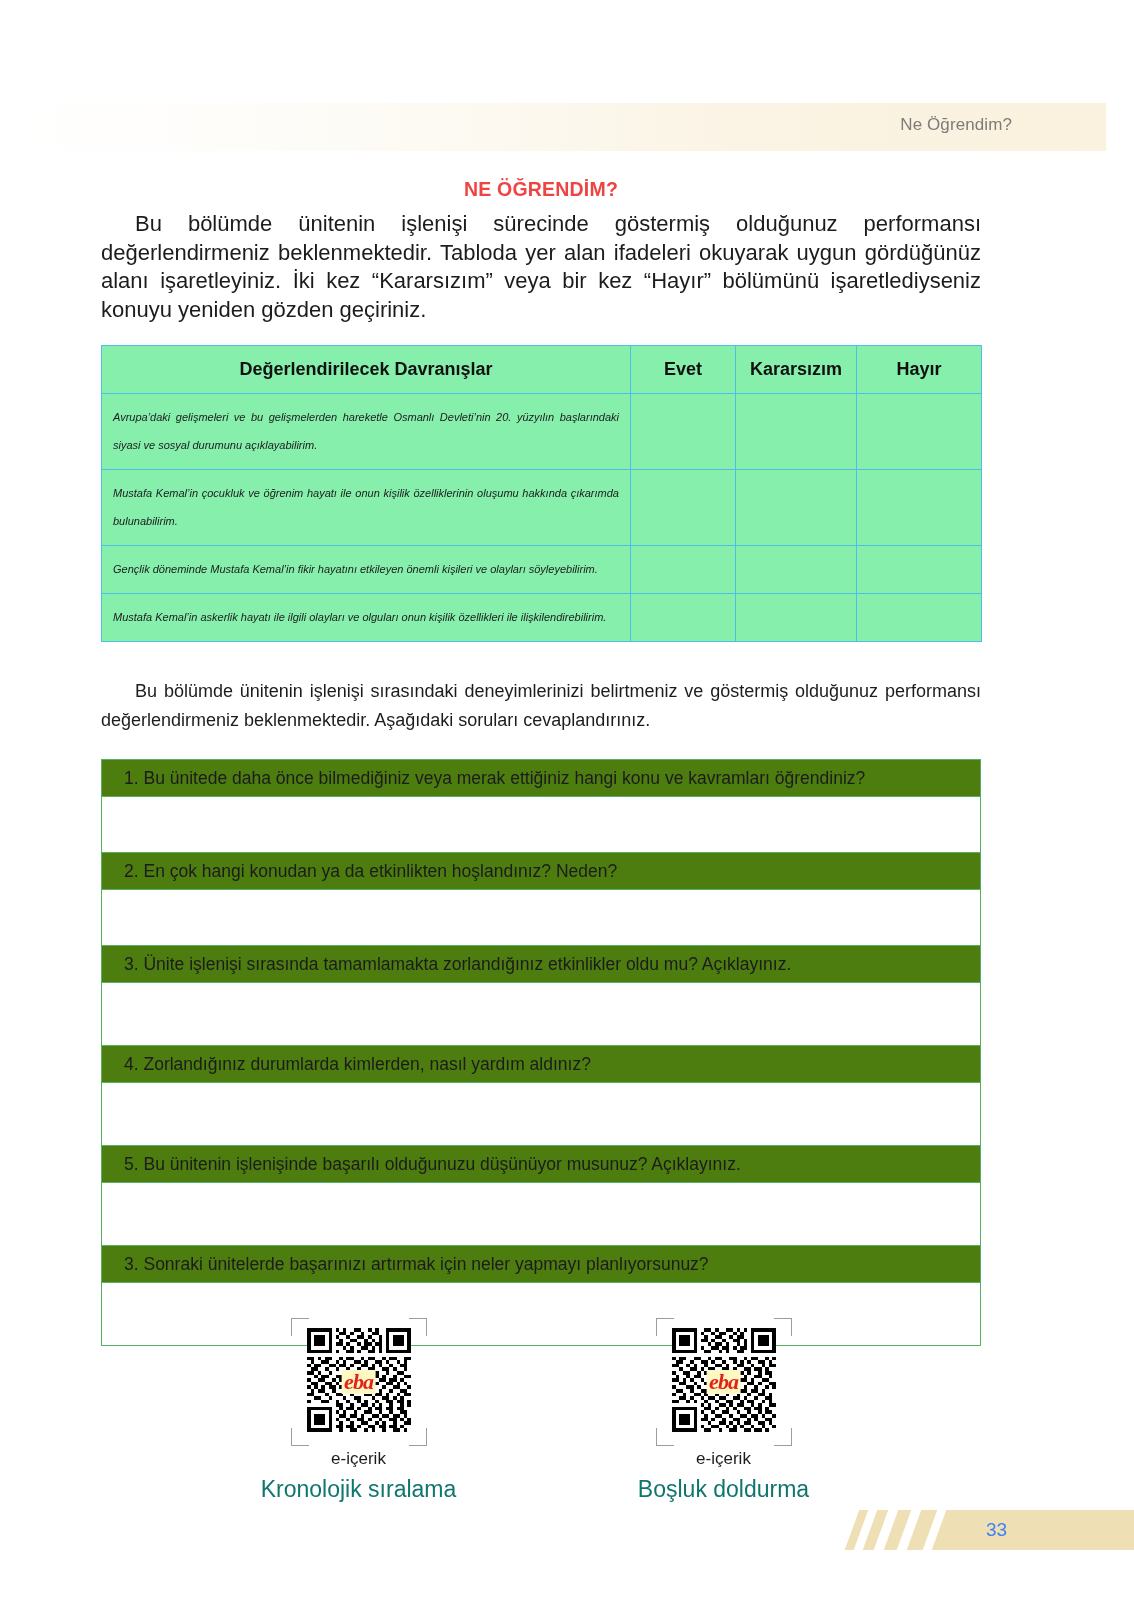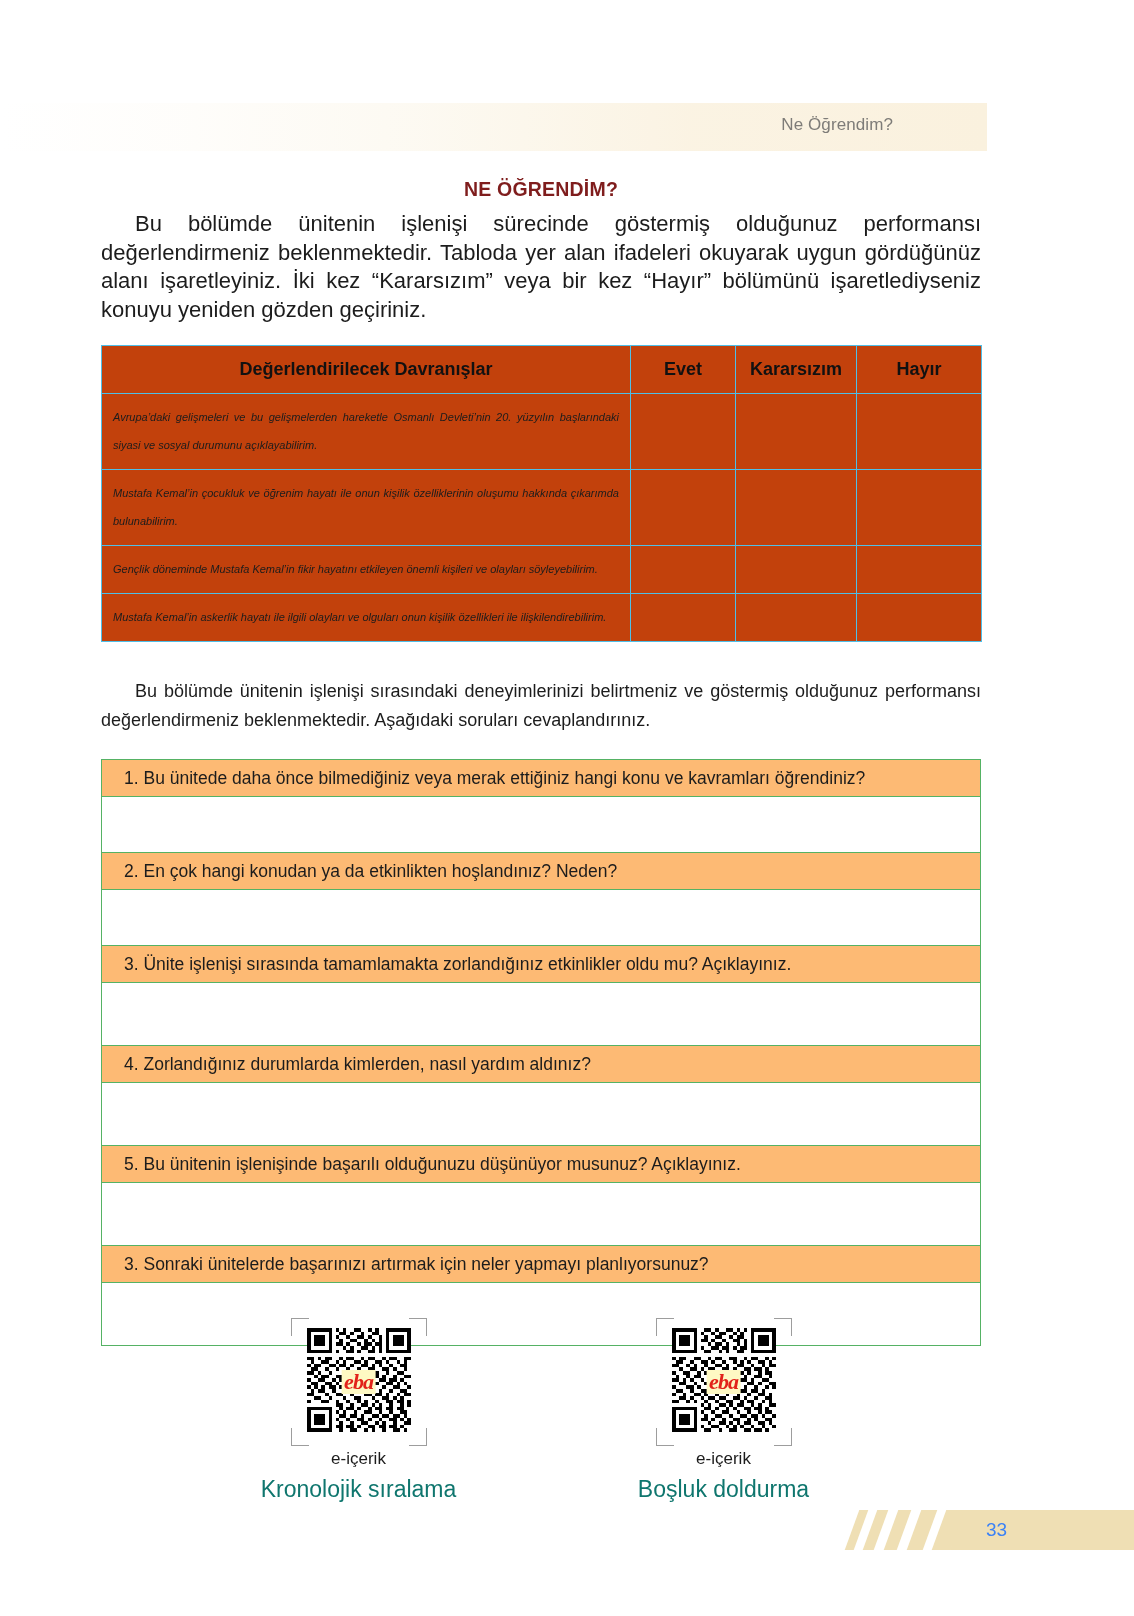--- a/index.html
+++ b/index.html
@@ -16,21 +16,21 @@
     font-family: "Liberation Sans", "DejaVu Sans", sans-serif;
     color: #1a1a1a;
     -webkit-font-smoothing: antialiased;
   }
 
   
   .page-header {
     position: absolute;
     left: 0;
     top: 103px;
-    width: 987px;
+    width: 1106px;
     height: 48px;
     background: linear-gradient(to right,
                 rgba(250,243,226,0) 0%,
                 rgba(250,243,226,0.15) 18%,
                 rgba(250,243,226,0.45) 42%,
                 rgba(250,241,222,0.85) 70%,
                 rgba(250,241,222,1) 100%);
   }
   .page-header-title {
     position: absolute;
@@ -45,21 +45,21 @@
   
   .content {
     position: absolute;
     left: 101px;
     top: 178px;
     width: 880px;
   }
 
   .section-title {
     text-align: center;
-    color: #7f1d1d;
+    color: #ef4444;
     font-weight: bold;
     font-size: 19.5px;
     letter-spacing: .2px;
     margin: 0 0 9px 0;
   }
 
   p.intro {
     margin: 0;
     font-size: 22px;
     line-height: 28.5px;
@@ -73,21 +73,21 @@
   .tbl-wrap { margin-top: 21px; }
   table.assess {
     width: 880px;
     border-collapse: collapse;
     table-layout: fixed;
   }
   table.assess th,
   table.assess td {
     border: 1.5px solid #4FBFE8;
     vertical-align: middle;
-    background: #c2410c;
+    background: #86efac;
   }
   table.assess th {
     font-size: 18px;
     font-weight: bold;
     text-align: center;
     height: 47px;
     padding: 0 4px;
     color: #111;
   }
   table.assess td.behaviour {
@@ -121,21 +121,21 @@
     border-bottom: 1.4px solid #55b264;
   }
   .q-block { }
   .q-prompt {
     font-size: 17.5px;
     line-height: 24px;
     padding: 6px 8px 6px 22px;
     border-bottom: 1.4px solid #55b264;
     border-top: 1.4px solid #55b264;
     color: #1c1c1c;
-    background: #fdba74;
+    background: #4d7c0f;
   }
   .q-block:first-child > .q-prompt { border-top: 0; }
   .q-answer {
     height: 55px;
     background: #fff;
   }
   .q-block.tall > .q-answer { height: 62px; }
 
   
   .qr-row {

